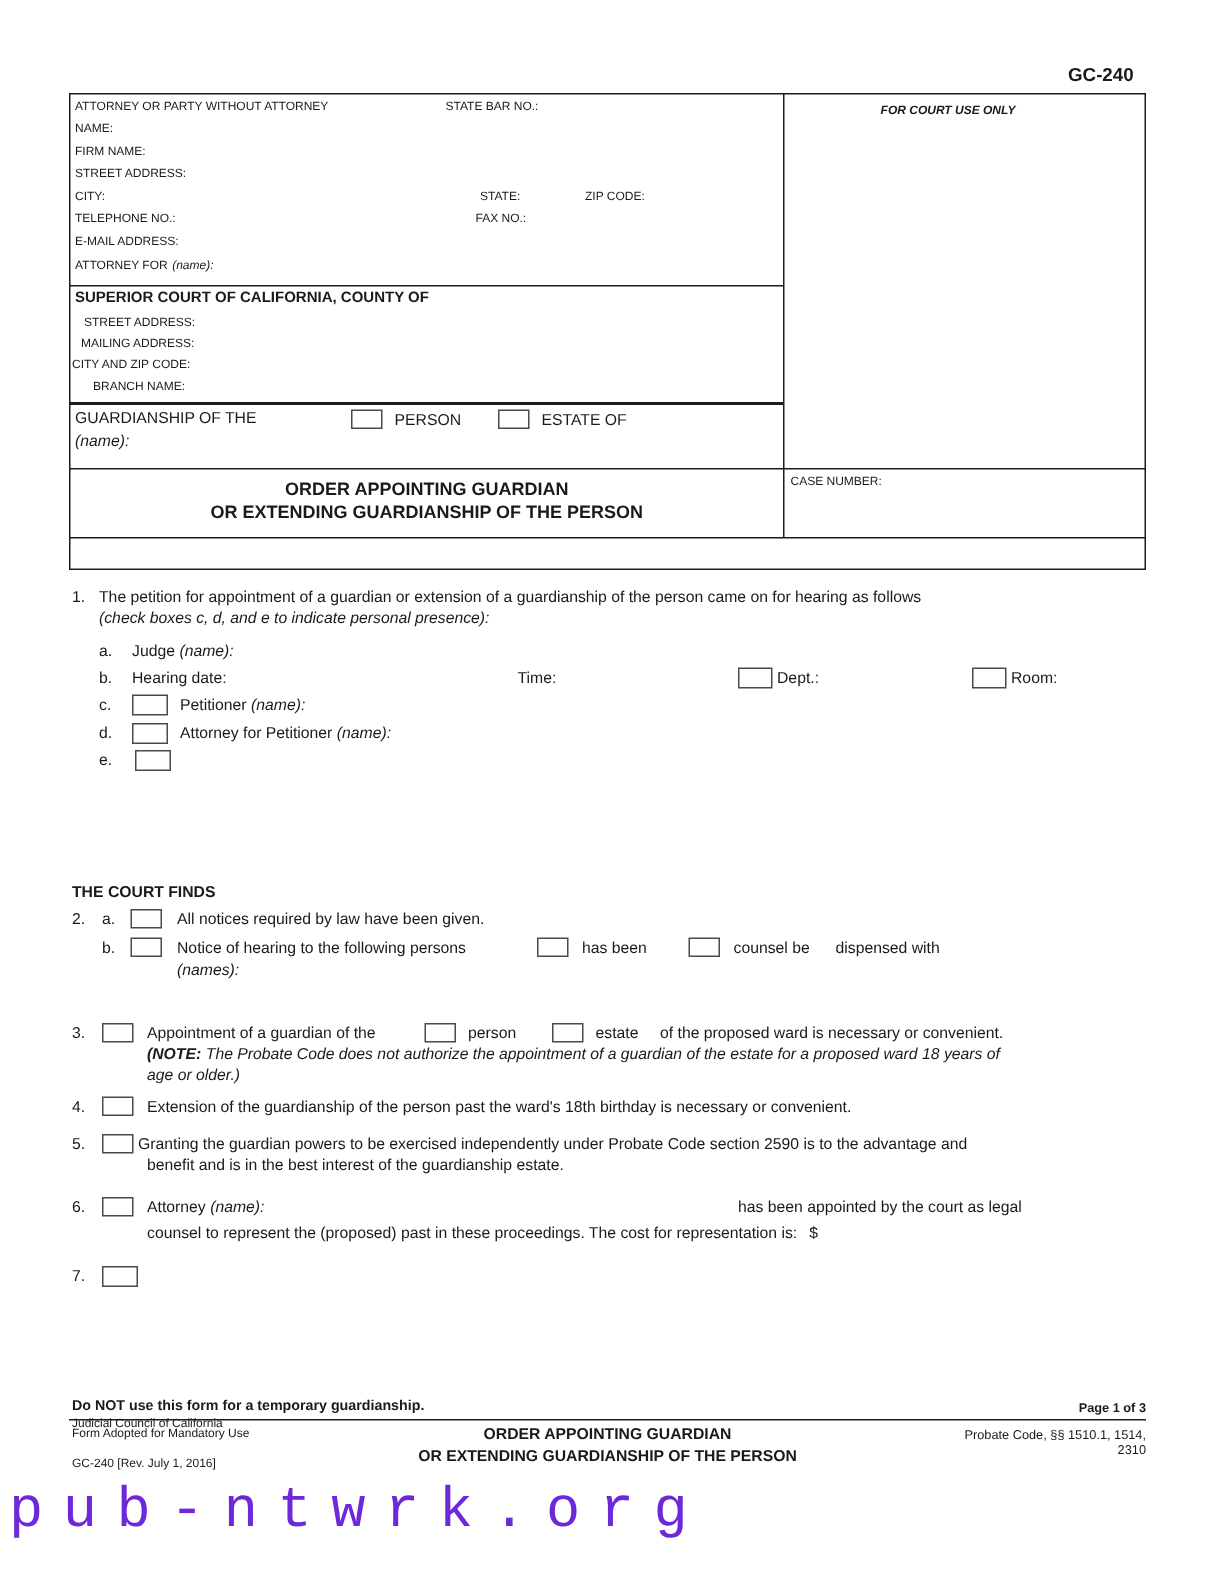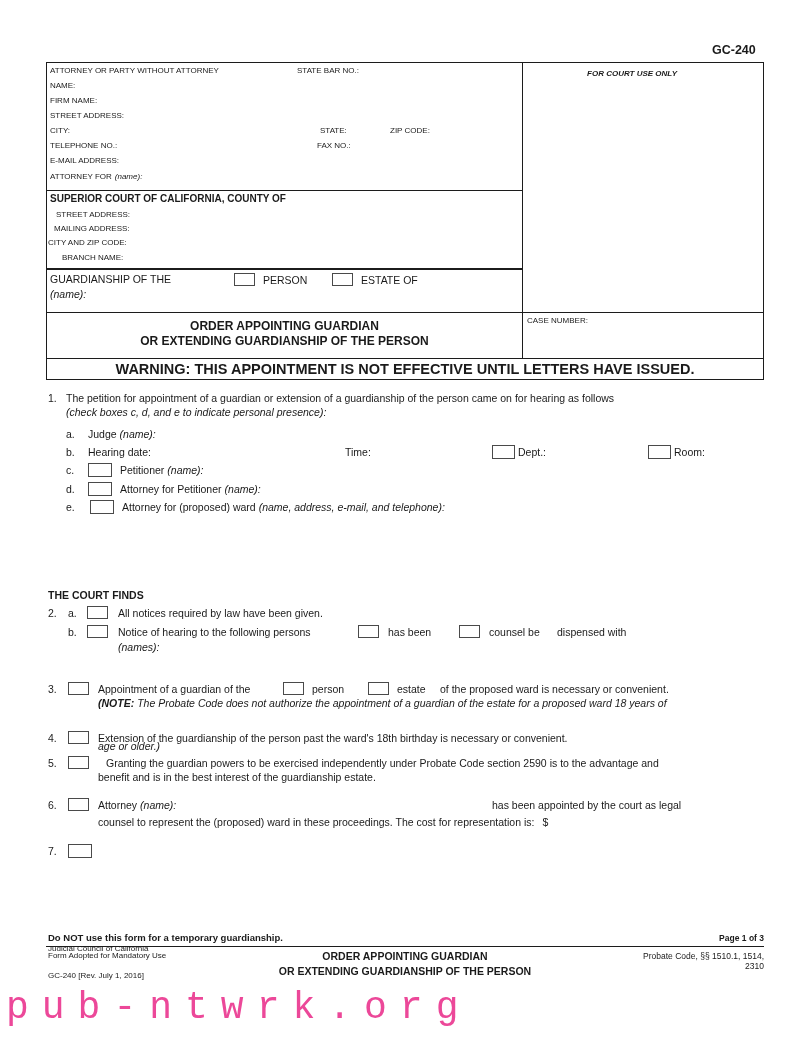--- a/index.html
+++ b/index.html
@@ -22,21 +22,21 @@
   .outer-box {
     position:absolute; left:46px; top:62px; width:718px; height:318px;
     border:1px solid #1c1c1c;
   }
   .hint { margin-left:3px; }
   .center { text-align:center; }
   .right { text-align:right; }
   .watermark {
     position:absolute; left:6px; top:986px;
     font-family:"Liberation Mono", monospace;
-    font-size:38px; letter-spacing:13px; color:#ec4899; white-space:nowrap;
+    font-size:38px; letter-spacing:13px; color:#6d28d9; white-space:nowrap;
   }
 </style>
 </head>
 <body>
 
 <div class="page">
 
   <div class="t b" style="left:712px; top:43px; font-size:12.5px;">GC-240</div>
 
   <div class="outer-box"></div>
@@ -71,21 +71,20 @@
   <div class="cb" style="left:234px; top:273px;"></div>
   <div class="t" style="left:263px; top:274px;">PERSON</div>
   <div class="cb" style="left:332px; top:273px;"></div>
   <div class="t" style="left:361px; top:274px;">ESTATE OF</div>
   <div class="t i" style="left:50px; top:288px;">(name):</div>
 
   <div class="t b center" style="left:46px; top:319px; width:477px; font-size:12px;">ORDER APPOINTING GUARDIAN</div>
   <div class="t b center" style="left:46px; top:334px; width:477px; font-size:12px;">OR EXTENDING GUARDIANSHIP OF THE PERSON</div>
   <div class="t s" style="left:527px; top:316px;">CASE NUMBER:</div>
 
-  <div class="t b center" style="left:46px; top:361px; width:718px; font-size:14.5px;">WARNING: THIS APPOINTMENT IS NOT EFFECTIVE UNTIL LETTERS HAVE ISSUED.</div>
 
   <div class="t" style="left:48px; top:392px;">1.</div>
   <div class="t" style="left:66px; top:392px;">The petition for appointment of a guardian or extension of a guardianship of the person came on for hearing as follows</div>
   <div class="t i" style="left:66px; top:406px;">(check boxes c, d, and e to indicate personal presence):</div>
 
   <div class="t" style="left:66px; top:428px;">a.</div>
   <div class="t" style="left:88px; top:428px;"><span>Judge</span><span class="i hint">(name):</span></div>
 
   <div class="t" style="left:66px; top:446px;">b.</div>
   <div class="t" style="left:88px; top:446px;">Hearing date:</div>
@@ -98,21 +97,20 @@
   <div class="t" style="left:66px; top:464px;">c.</div>
   <div class="cb" style="left:88px; top:463px; width:24px; height:14px;"></div>
   <div class="t" style="left:120px; top:464px;"><span>Petitioner</span><span class="i hint">(name):</span></div>
 
   <div class="t" style="left:66px; top:483px;">d.</div>
   <div class="cb" style="left:88px; top:482px; width:24px; height:14px;"></div>
   <div class="t" style="left:120px; top:483px;"><span>Attorney for Petitioner</span><span class="i hint">(name):</span></div>
 
   <div class="t" style="left:66px; top:501px;">e.</div>
   <div class="cb" style="left:90px; top:500px; width:24px; height:14px;"></div>
-  <div class="t" style="left:122px; top:501px;"><span>Attorney for (proposed) ward</span><span class="i hint">(name, address, e-mail, and telephone):</span></div>
 
   <div class="t b" style="left:48px; top:589px;">THE COURT FINDS</div>
 
   <div class="t" style="left:48px; top:607px;">2.</div>
   <div class="t" style="left:68px; top:607px;">a.</div>
   <div class="cb" style="left:87px; top:606px;"></div>
   <div class="t" style="left:118px; top:607px;">All notices required by law have been given.</div>
 
   <div class="t" style="left:68px; top:626px;">b.</div>
   <div class="cb" style="left:87px; top:625px;"></div>
@@ -126,36 +124,36 @@
 
   <div class="t" style="left:48px; top:683px;">3.</div>
   <div class="cb" style="left:68px; top:682px;"></div>
   <div class="t" style="left:98px; top:683px;">Appointment of a guardian of the</div>
   <div class="cb" style="left:283px; top:682px;"></div>
   <div class="t" style="left:312px; top:683px;">person</div>
   <div class="cb" style="left:368px; top:682px;"></div>
   <div class="t" style="left:397px; top:683px;">estate</div>
   <div class="t" style="left:440px; top:683px;">of the proposed ward is necessary or convenient.</div>
   <div class="t i" style="left:98px; top:697px;"><span class="b">(NOTE:</span><span class="hint">The Probate Code does not authorize the appointment of a guardian of the estate for a proposed ward 18 years of</span></div>
-  <div class="t i" style="left:98px; top:711px;margin-top:29px;">age or older.)</div>
+  <div class="t i" style="left:98px; top:711px;">age or older.)</div>
 
   <div class="t" style="left:48px; top:732px;">4.</div>
   <div class="cb" style="left:68px; top:731px;"></div>
   <div class="t" style="left:98px; top:732px;">Extension of the guardianship of the person past the ward's 18th birthday is necessary or convenient.</div>
 
   <div class="t" style="left:48px; top:757px;">5.</div>
   <div class="cb" style="left:68px; top:756px;"></div>
-  <div class="t" style="left:106px; top:757px;">Granting the guardian powers to be exercised independently under Probate Code section 2590 is to the advantage and</div>
+  <div class="t" style="left:92px; top:757px;">Granting the guardian powers to be exercised independently under Probate Code section 2590 is to the advantage and</div>
   <div class="t" style="left:98px; top:771px;">benefit and is in the best interest of the guardianship estate.</div>
 
   <div class="t" style="left:48px; top:799px;">6.</div>
   <div class="cb" style="left:68px; top:798px;"></div>
   <div class="t" style="left:98px; top:799px;"><span>Attorney</span><span class="i hint">(name):</span></div>
   <div class="t" style="left:492px; top:799px;">has been appointed by the court as legal</div>
-  <div class="t" style="left:98px; top:816px;"><span>counsel to represent the (proposed) ward in these proceedings. The cost for representation is:</span><span style="margin-left:8px;">$</span></div>
+  <div class="t" style="left:98px; top:816px;"><span>counsel to represent the (proposed) past in these proceedings. The cost for representation is:</span><span style="margin-left:8px;">$</span></div>
 
   <div class="t" style="left:48px; top:845px;">7.</div>
   <div class="cb" style="left:68px; top:844px; width:24px; height:14px;"></div>
 
   <div class="t b" style="left:48px; top:932px; font-size:9.5px;">Do NOT use this form for a temporary guardianship.</div>
   <div class="t b right" style="left:600px; top:933px; width:164px; font-size:8.5px;">Page 1 of 3</div>
   <div class="hl" style="left:46px; top:946px; width:718px;"></div>
 
   <div class="t s" style="left:48px; top:951px;">Form Adopted for Mandatory Use</div>
   <div class="t s" style="left:48px; top:908px;margin-top:36px;">Judicial Council of California</div>

